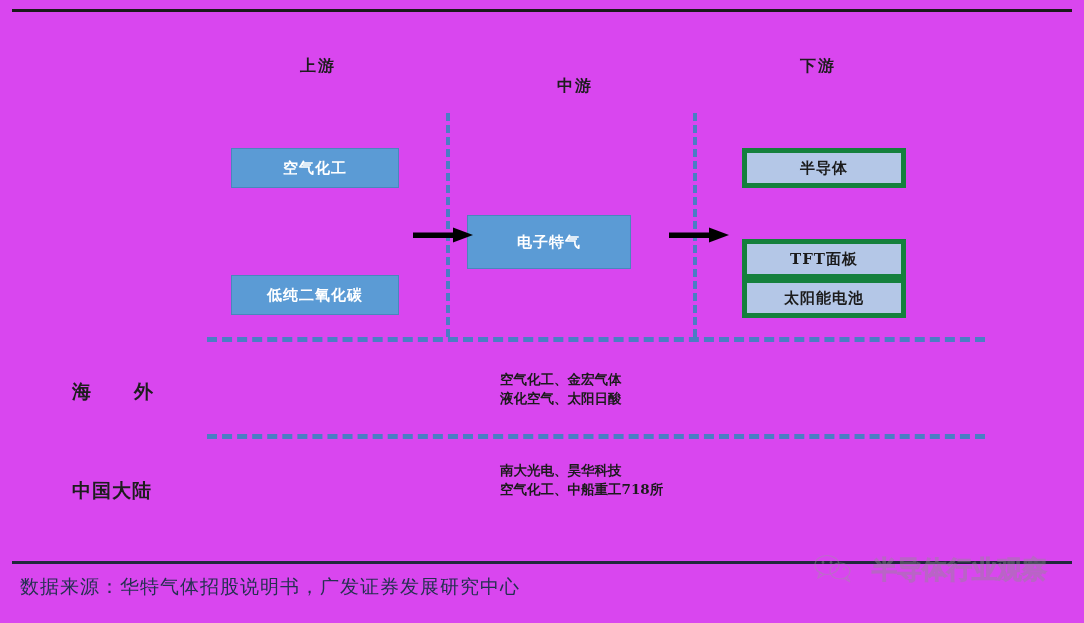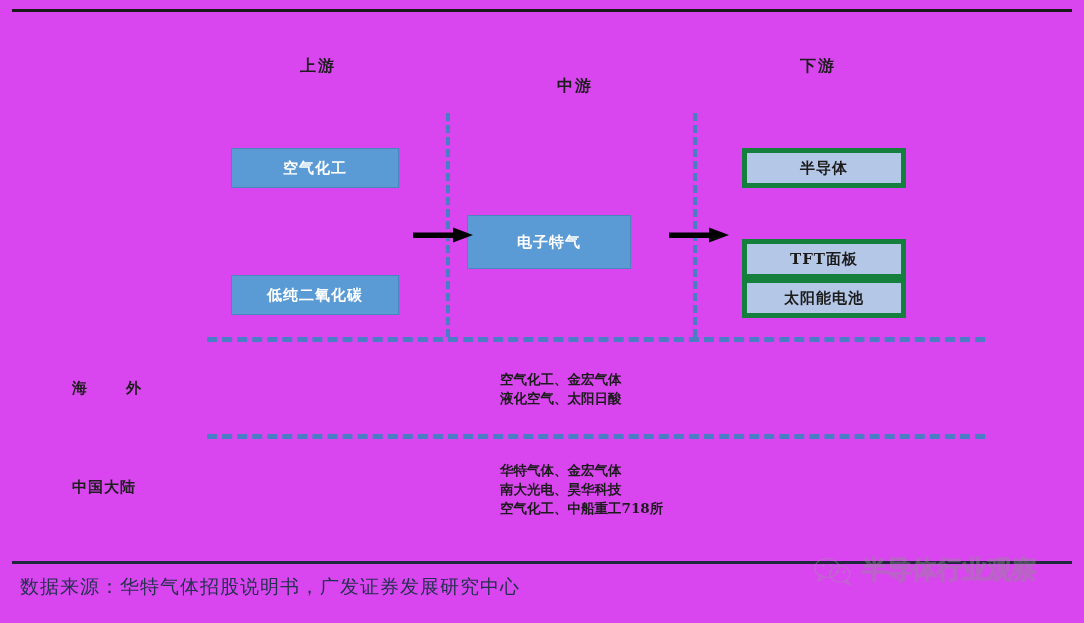--- a/index.html
+++ b/index.html
@@ -125,21 +125,21 @@
     height: 16px;
     width: 60px;
   }
   #arrow-1 { left: 413px; }
   #arrow-2 { left: 669px; }
 
   
   .region-label {
     position: absolute;
     font-family: "DejaVu Serif", "Liberation Serif", serif;
-    font-size: 15px;
+    font-size: 19px;
     font-weight: 700;
     color: #1d1d1d;
     white-space: nowrap;
   }
   #region-label-overseas { left: 72px; top: 379px; letter-spacing: 12px; }
   #region-label-china    { left: 72px; top: 478px; letter-spacing: 1px; }
 
   .company-list {
     position: absolute;
     font-family: "DejaVu Serif", "Liberation Serif", serif;
@@ -163,22 +163,22 @@
     letter-spacing: 1px;
     white-space: nowrap;
   }
 
   
   #watermark {
     position: absolute;
     left: 812px;
     top: 553px;
     display: flex;
-    align-items: flex-end;
-    gap: 6px;
+    align-items: flex-start;
+    gap: 16px;
     opacity: 0.42;
   }
   #watermark-text {
     font-family: "DejaVu Sans", "Liberation Sans", sans-serif;
     font-size: 25px;
     font-weight: 700;
     color: transparent;
     -webkit-text-stroke: 1px #8e8e8e;
     letter-spacing: 0px;
     white-space: nowrap;
@@ -220,21 +220,20 @@
   <div class="h-divider" id="h-div-2"></div>
 
   <div class="region-label" id="region-label-overseas">海　外</div>
   <div class="company-list" id="companies-overseas">
     <div>空气化工、金宏气体</div>
     <div>液化空气、太阳日酸</div>
   </div>
 
   <div class="region-label" id="region-label-china">中国大陆</div>
   <div class="company-list" id="companies-china">
-    <div>华特气体、金宏气体</div>
     <div>南大光电、昊华科技</div>
     <div>空气化工、中船重工718所</div>
   </div>
 
   <div class="footer-rule"></div>
   <div id="source-note">数据来源：华特气体招股说明书，广发证券发展研究中心</div>
 
   <div id="watermark">
     <svg width="44" height="30" viewBox="0 0 44 30">
       <ellipse cx="15" cy="12" rx="12" ry="9.5" fill="none" stroke="#9a9a9a" stroke-width="1.2"></ellipse>

